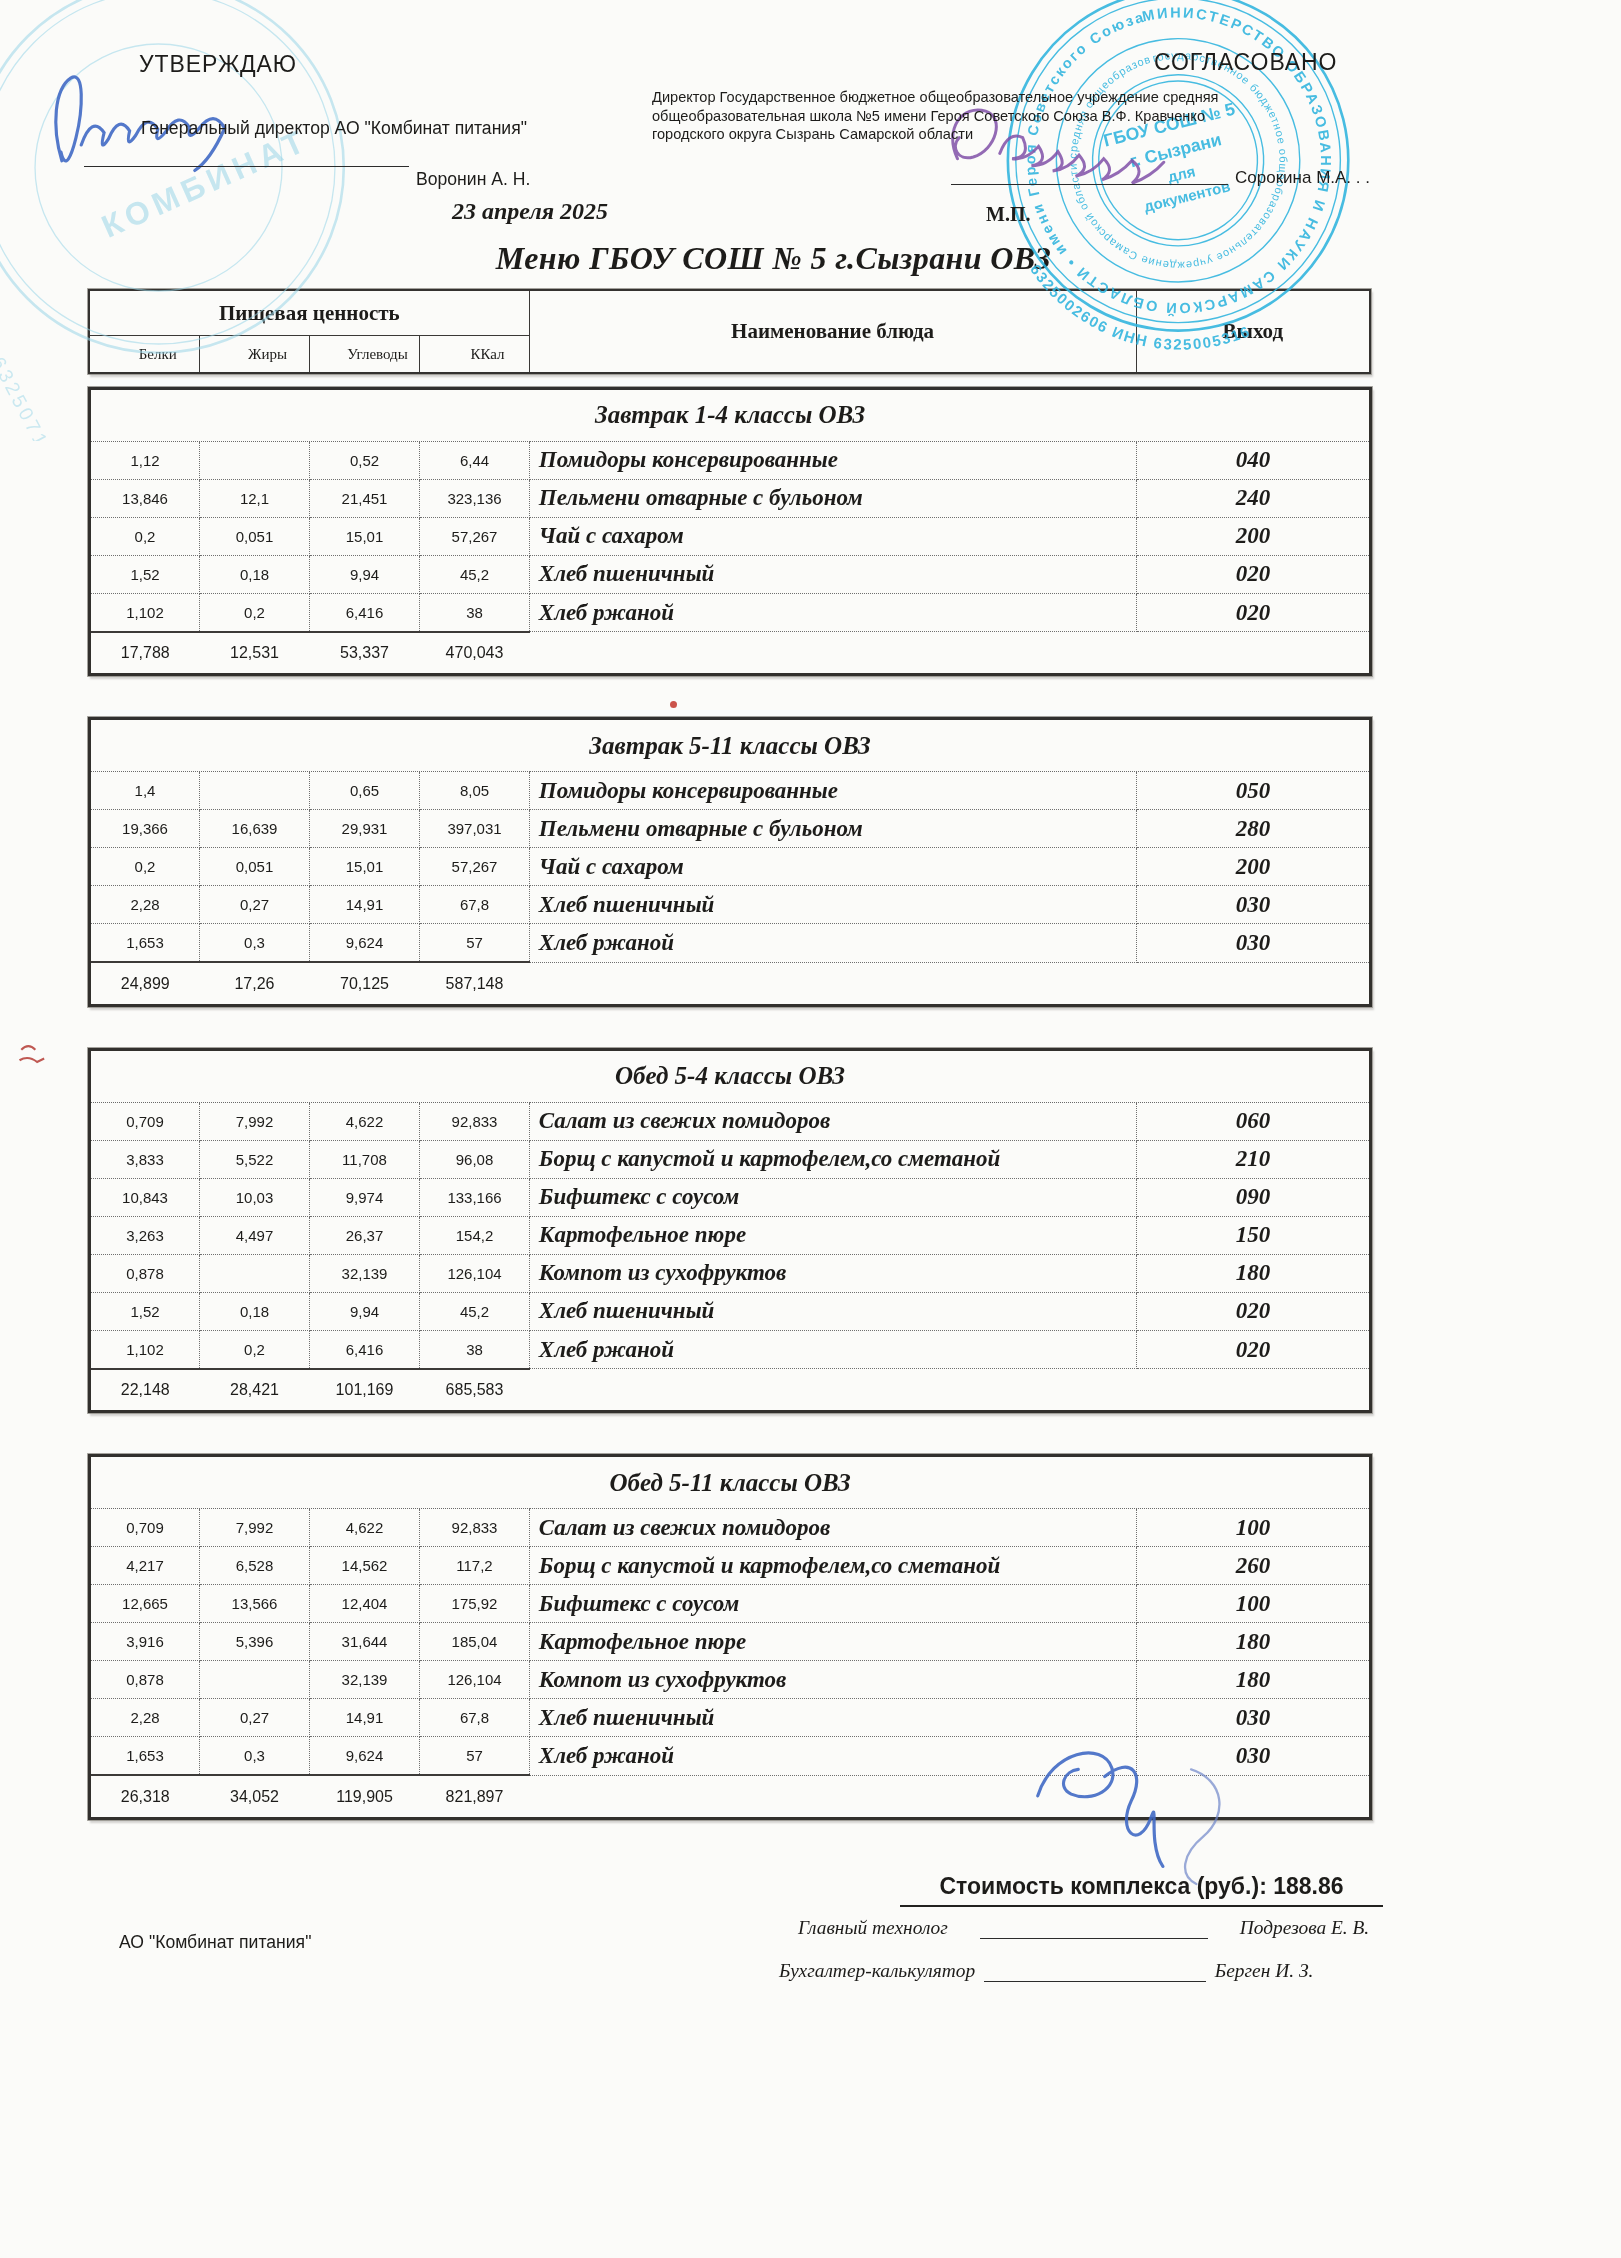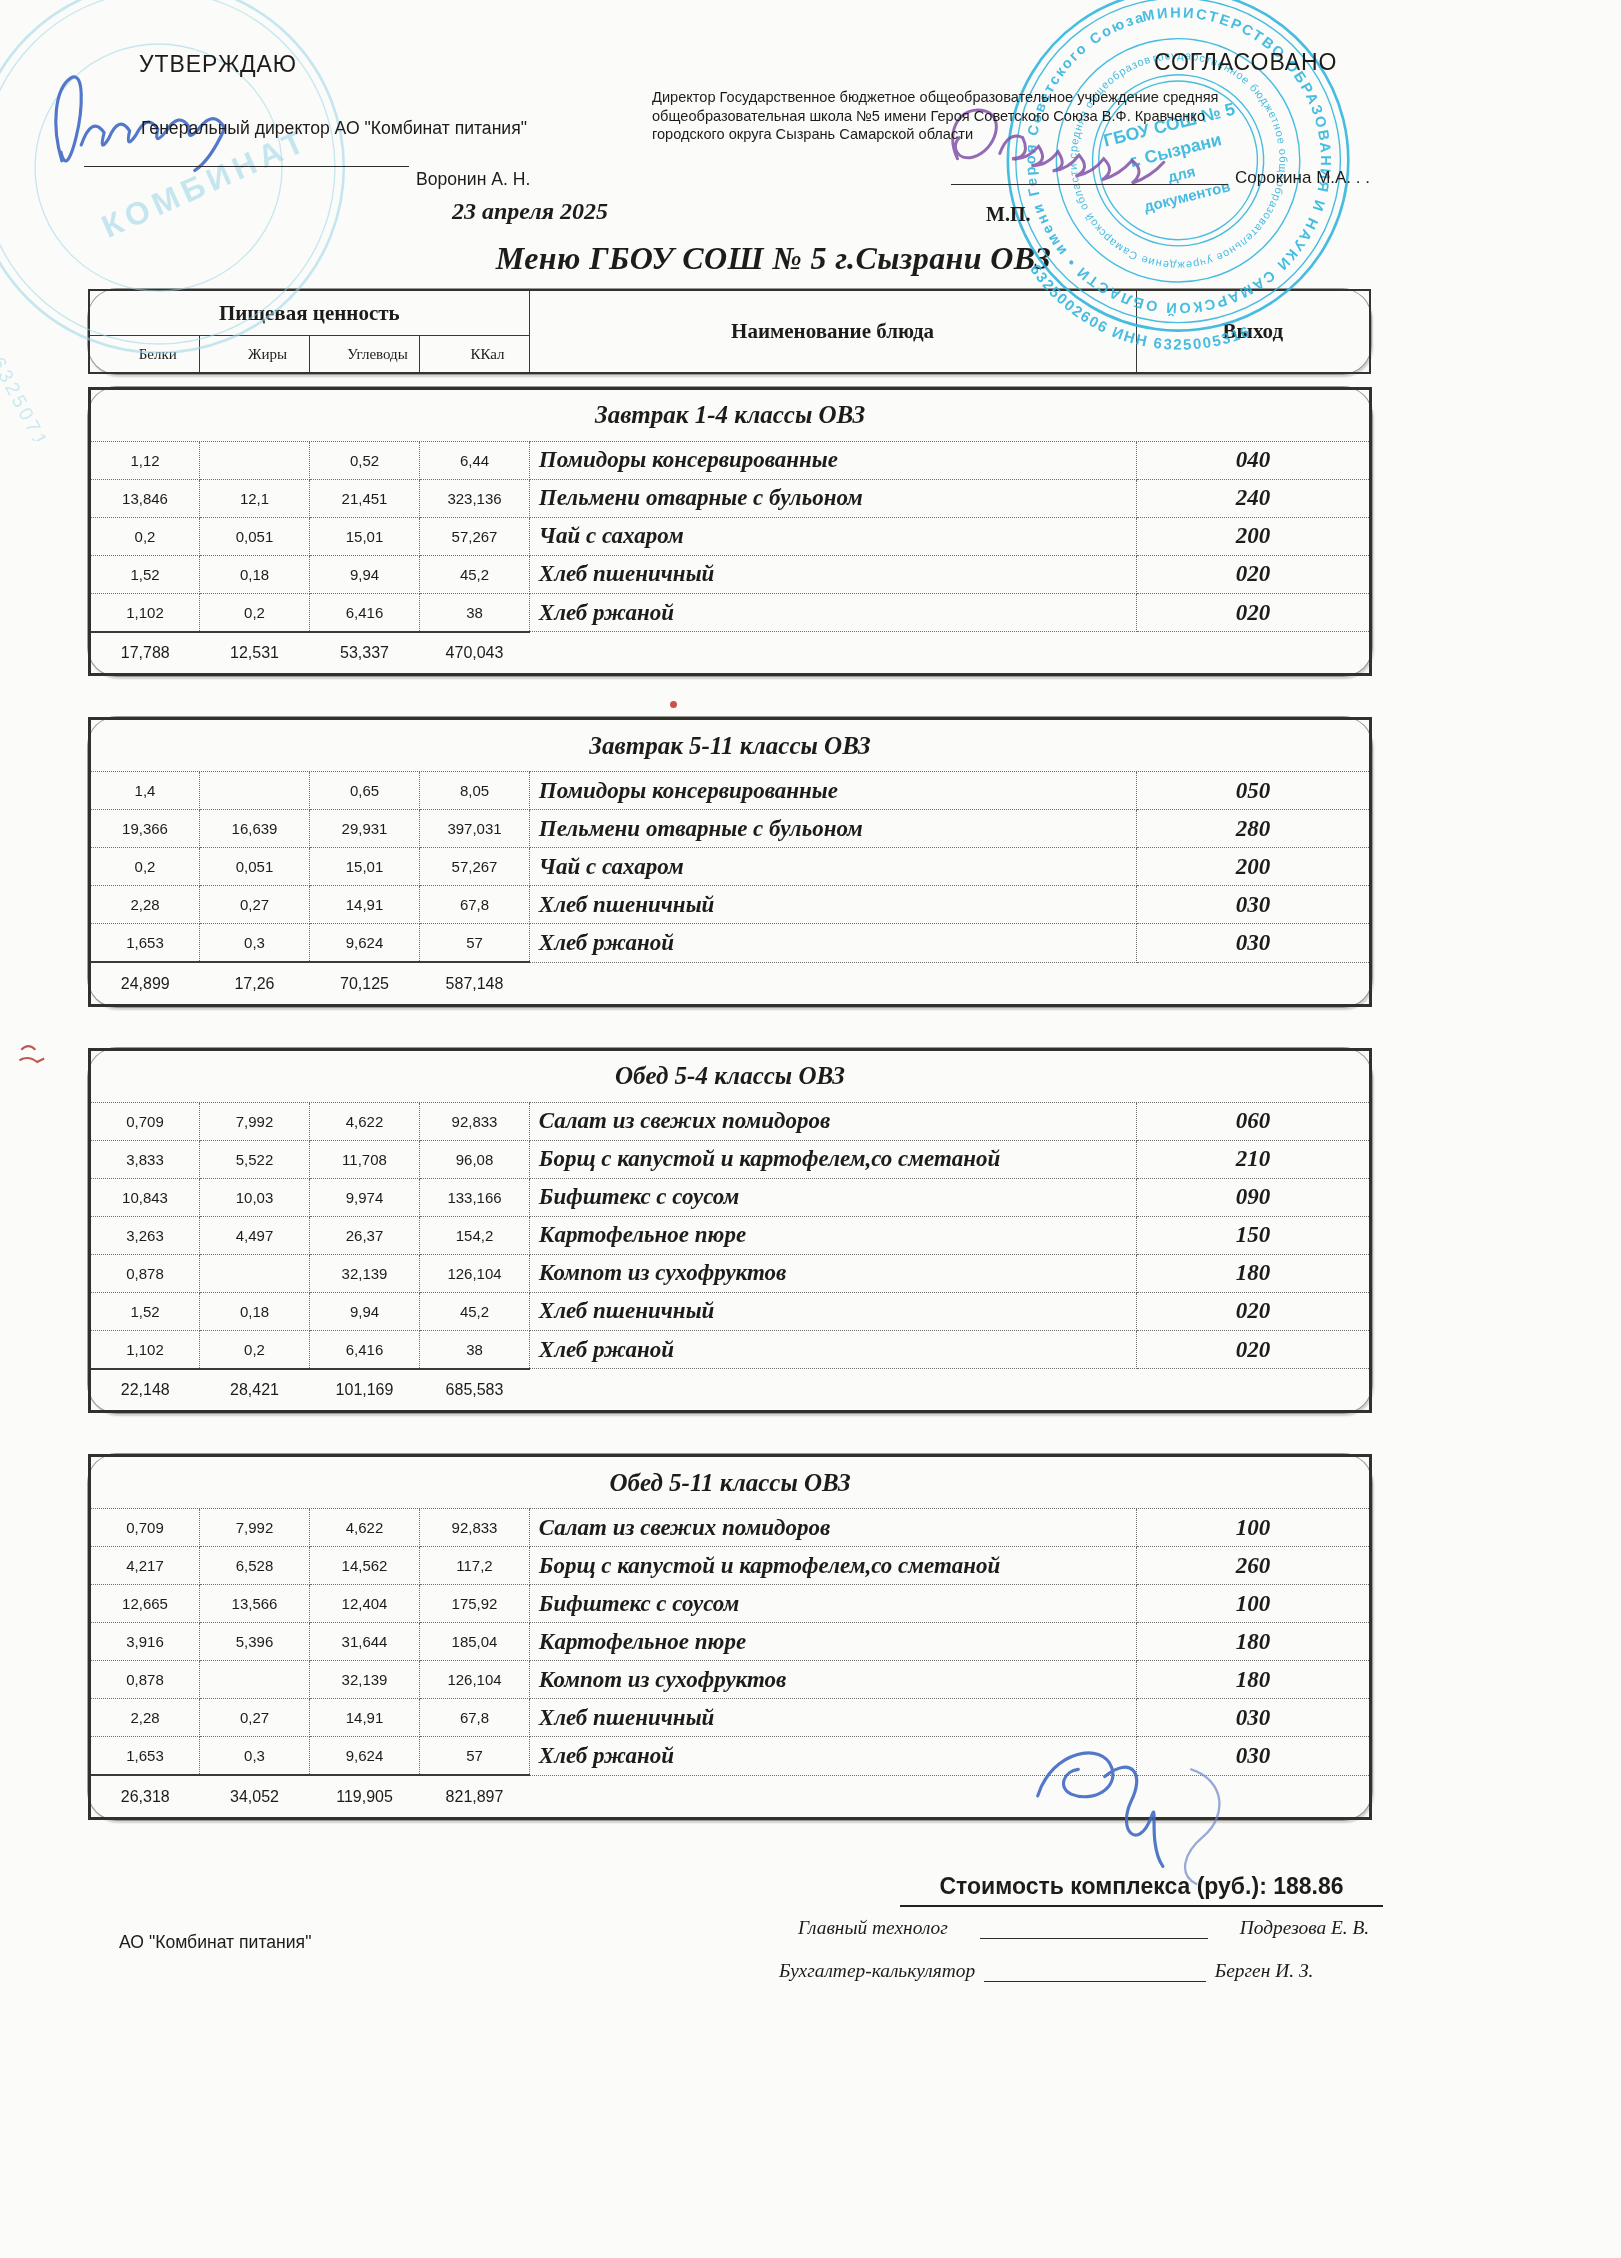--- a/index.html
+++ b/index.html
@@ -20,21 +20,21 @@
   .date{position:absolute;left:452px;top:198px;font:italic 700 24px "Liberation Serif",serif;}
   .sogl{position:absolute;left:1154px;top:49px;font-size:23px;letter-spacing:0.9px;}
   .dir-block{position:absolute;left:652px;top:88px;width:697px;text-align:left;font-size:14.6px;line-height:18.5px;}
   .sig-line.right{left:951px;top:184px;width:277px;}
   .sorokina-n{position:absolute;left:1235px;top:168px;font-size:17px;}
   .mp{position:absolute;left:986px;top:203px;font:700 20px "Liberation Serif",serif;}
   
   .doc-title{margin:0 163px 8.8px 88px;text-align:center;
     font:italic 700 32px "Liberation Serif",serif;letter-spacing:0.4px;}
   
-  table{border-collapse:collapse;table-layout:fixed;border-radius:29px;}
+  table{border-collapse:collapse;table-layout:fixed;}
   .header-table,.menu-table{
     margin-left:88px;width:1282px;
     box-shadow:0 0 0 0.9px #9a9892,1.8px 2.6px 1.8px rgba(90,88,84,.25);
   }
   .header-table{border:2.6px solid #343230;margin-top:12.4px;}
   .header-table td{border:1.8px solid #3a3836;text-align:center;vertical-align:middle;}
   .ht-group{font:700 21px "Liberation Serif",serif;height:42px;}
   .ht-col{font:15px "Liberation Serif",serif;height:34px;padding-left:28px;}
   .ht-dish,.ht-out{font:700 21px "Liberation Serif",serif;}
   .menu-table{border:3.5px solid #32302d;margin-top:12.4px;margin-bottom:41px;}

